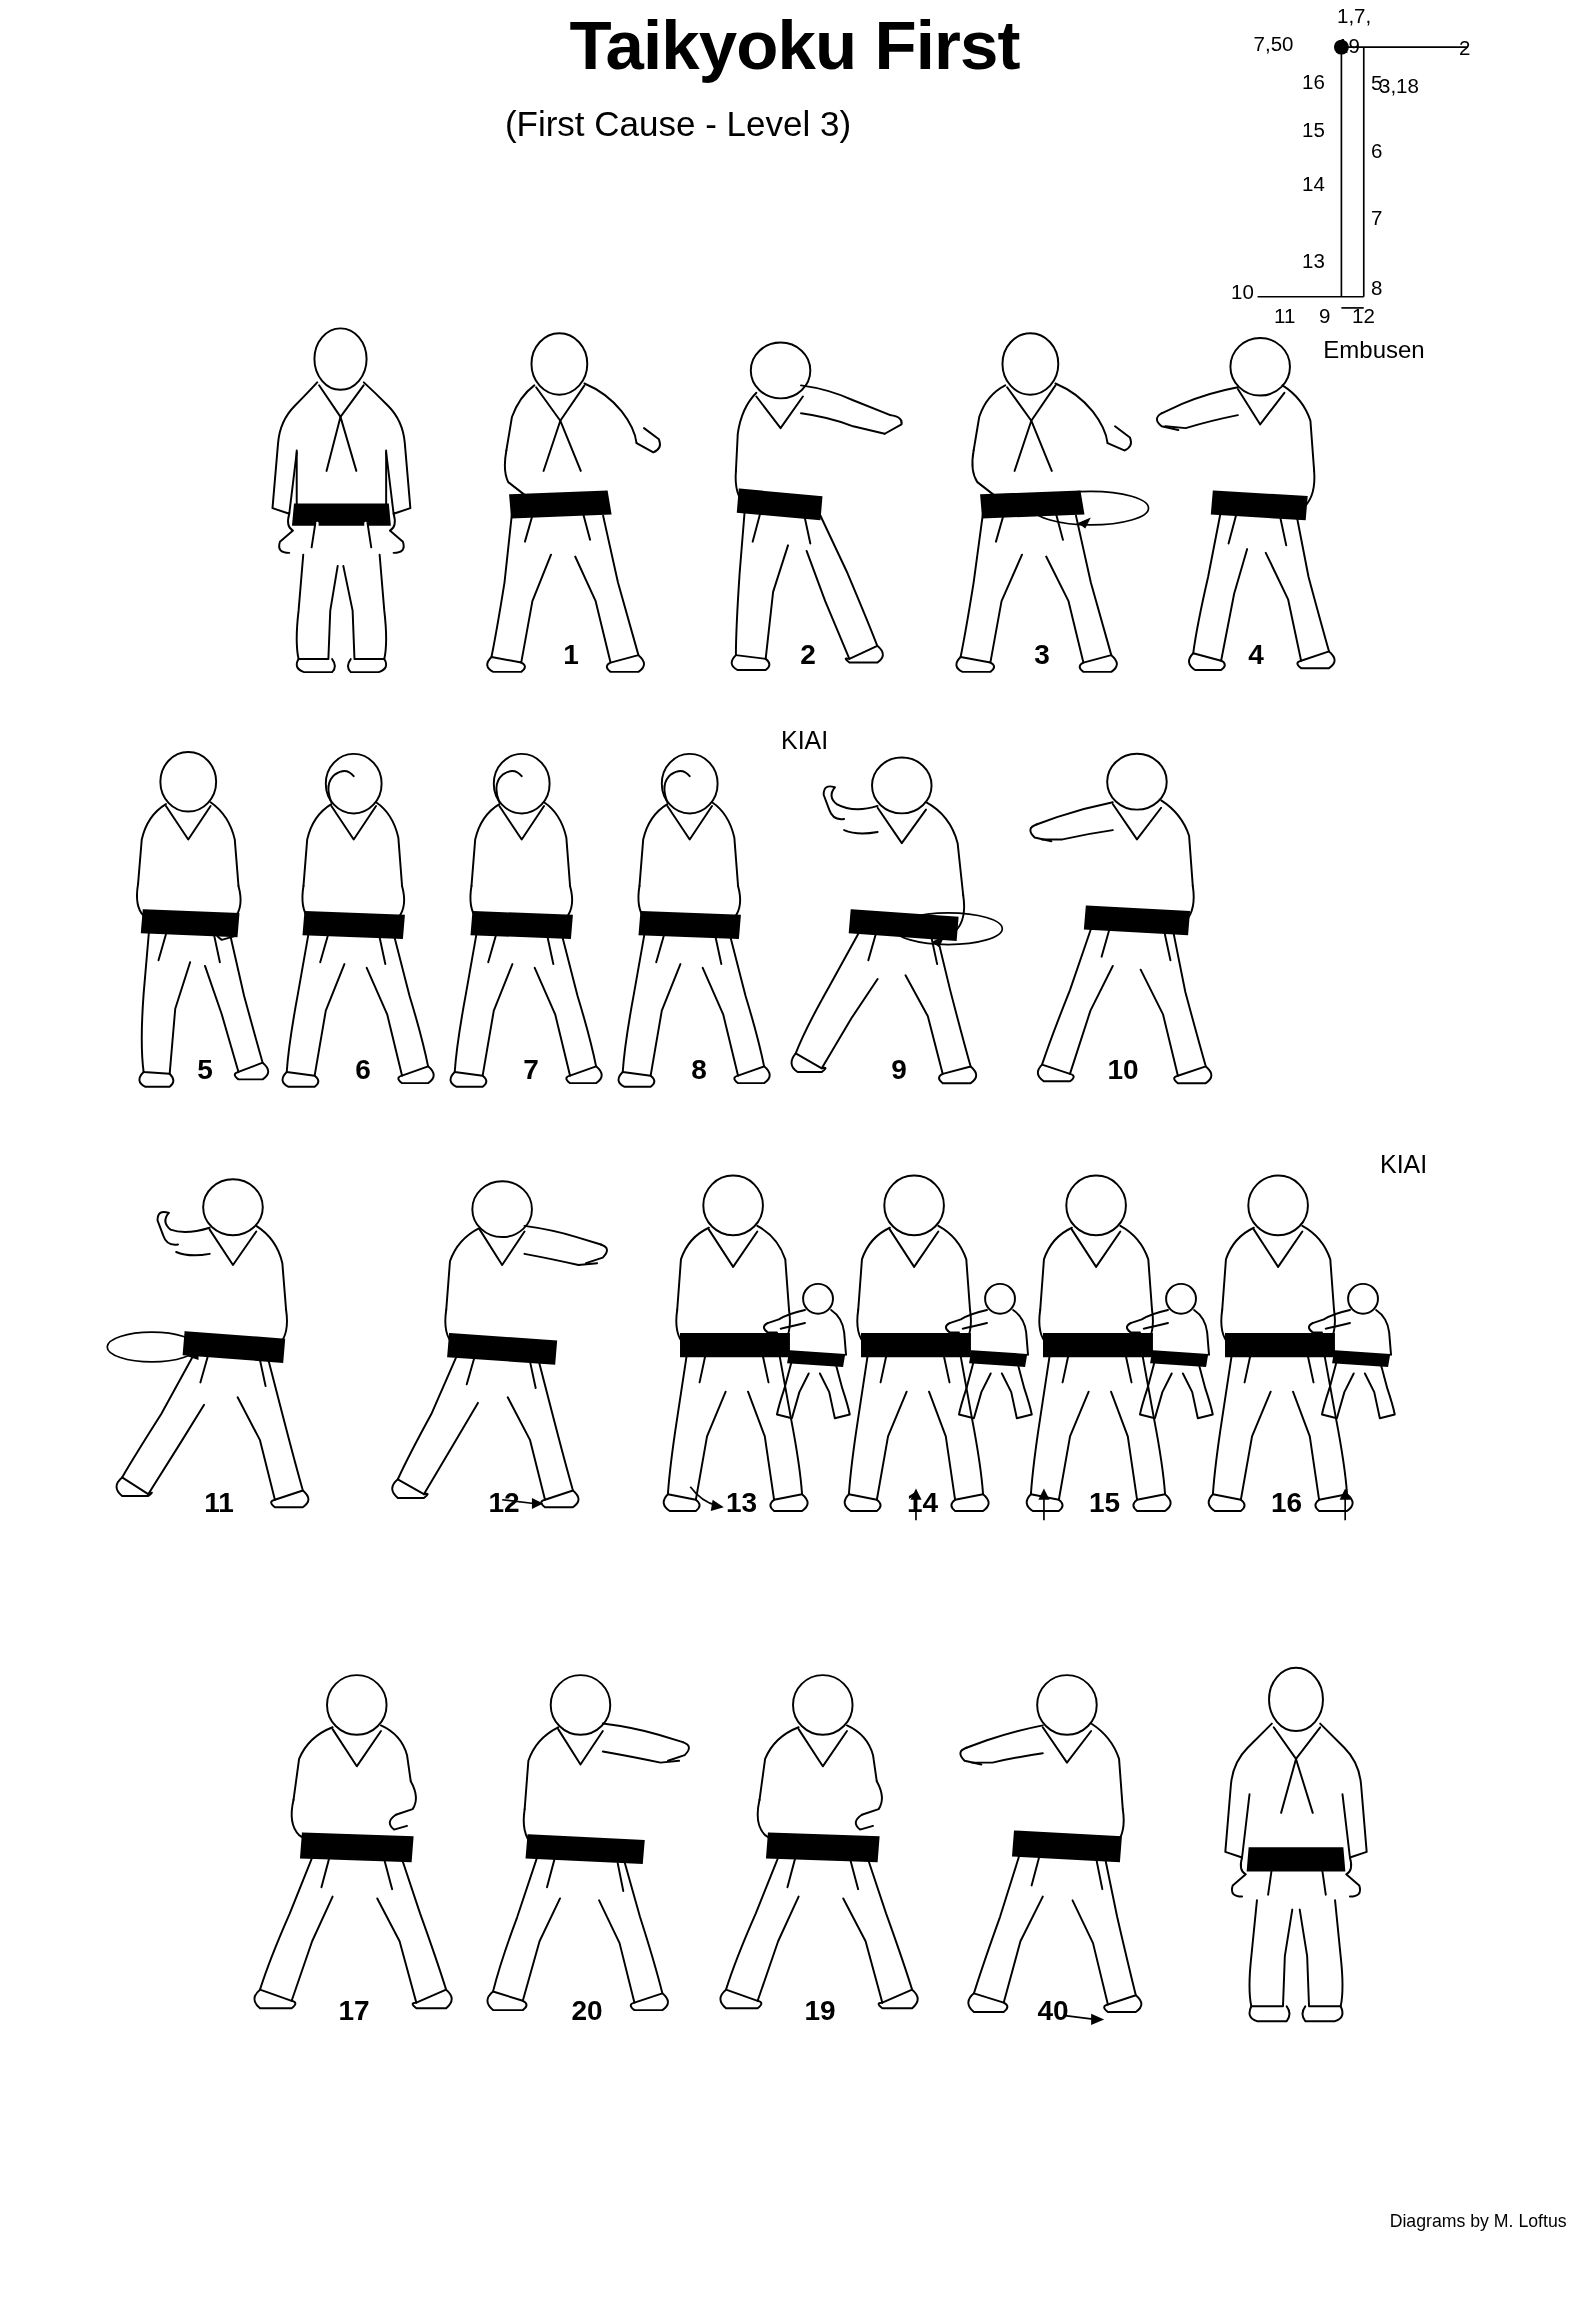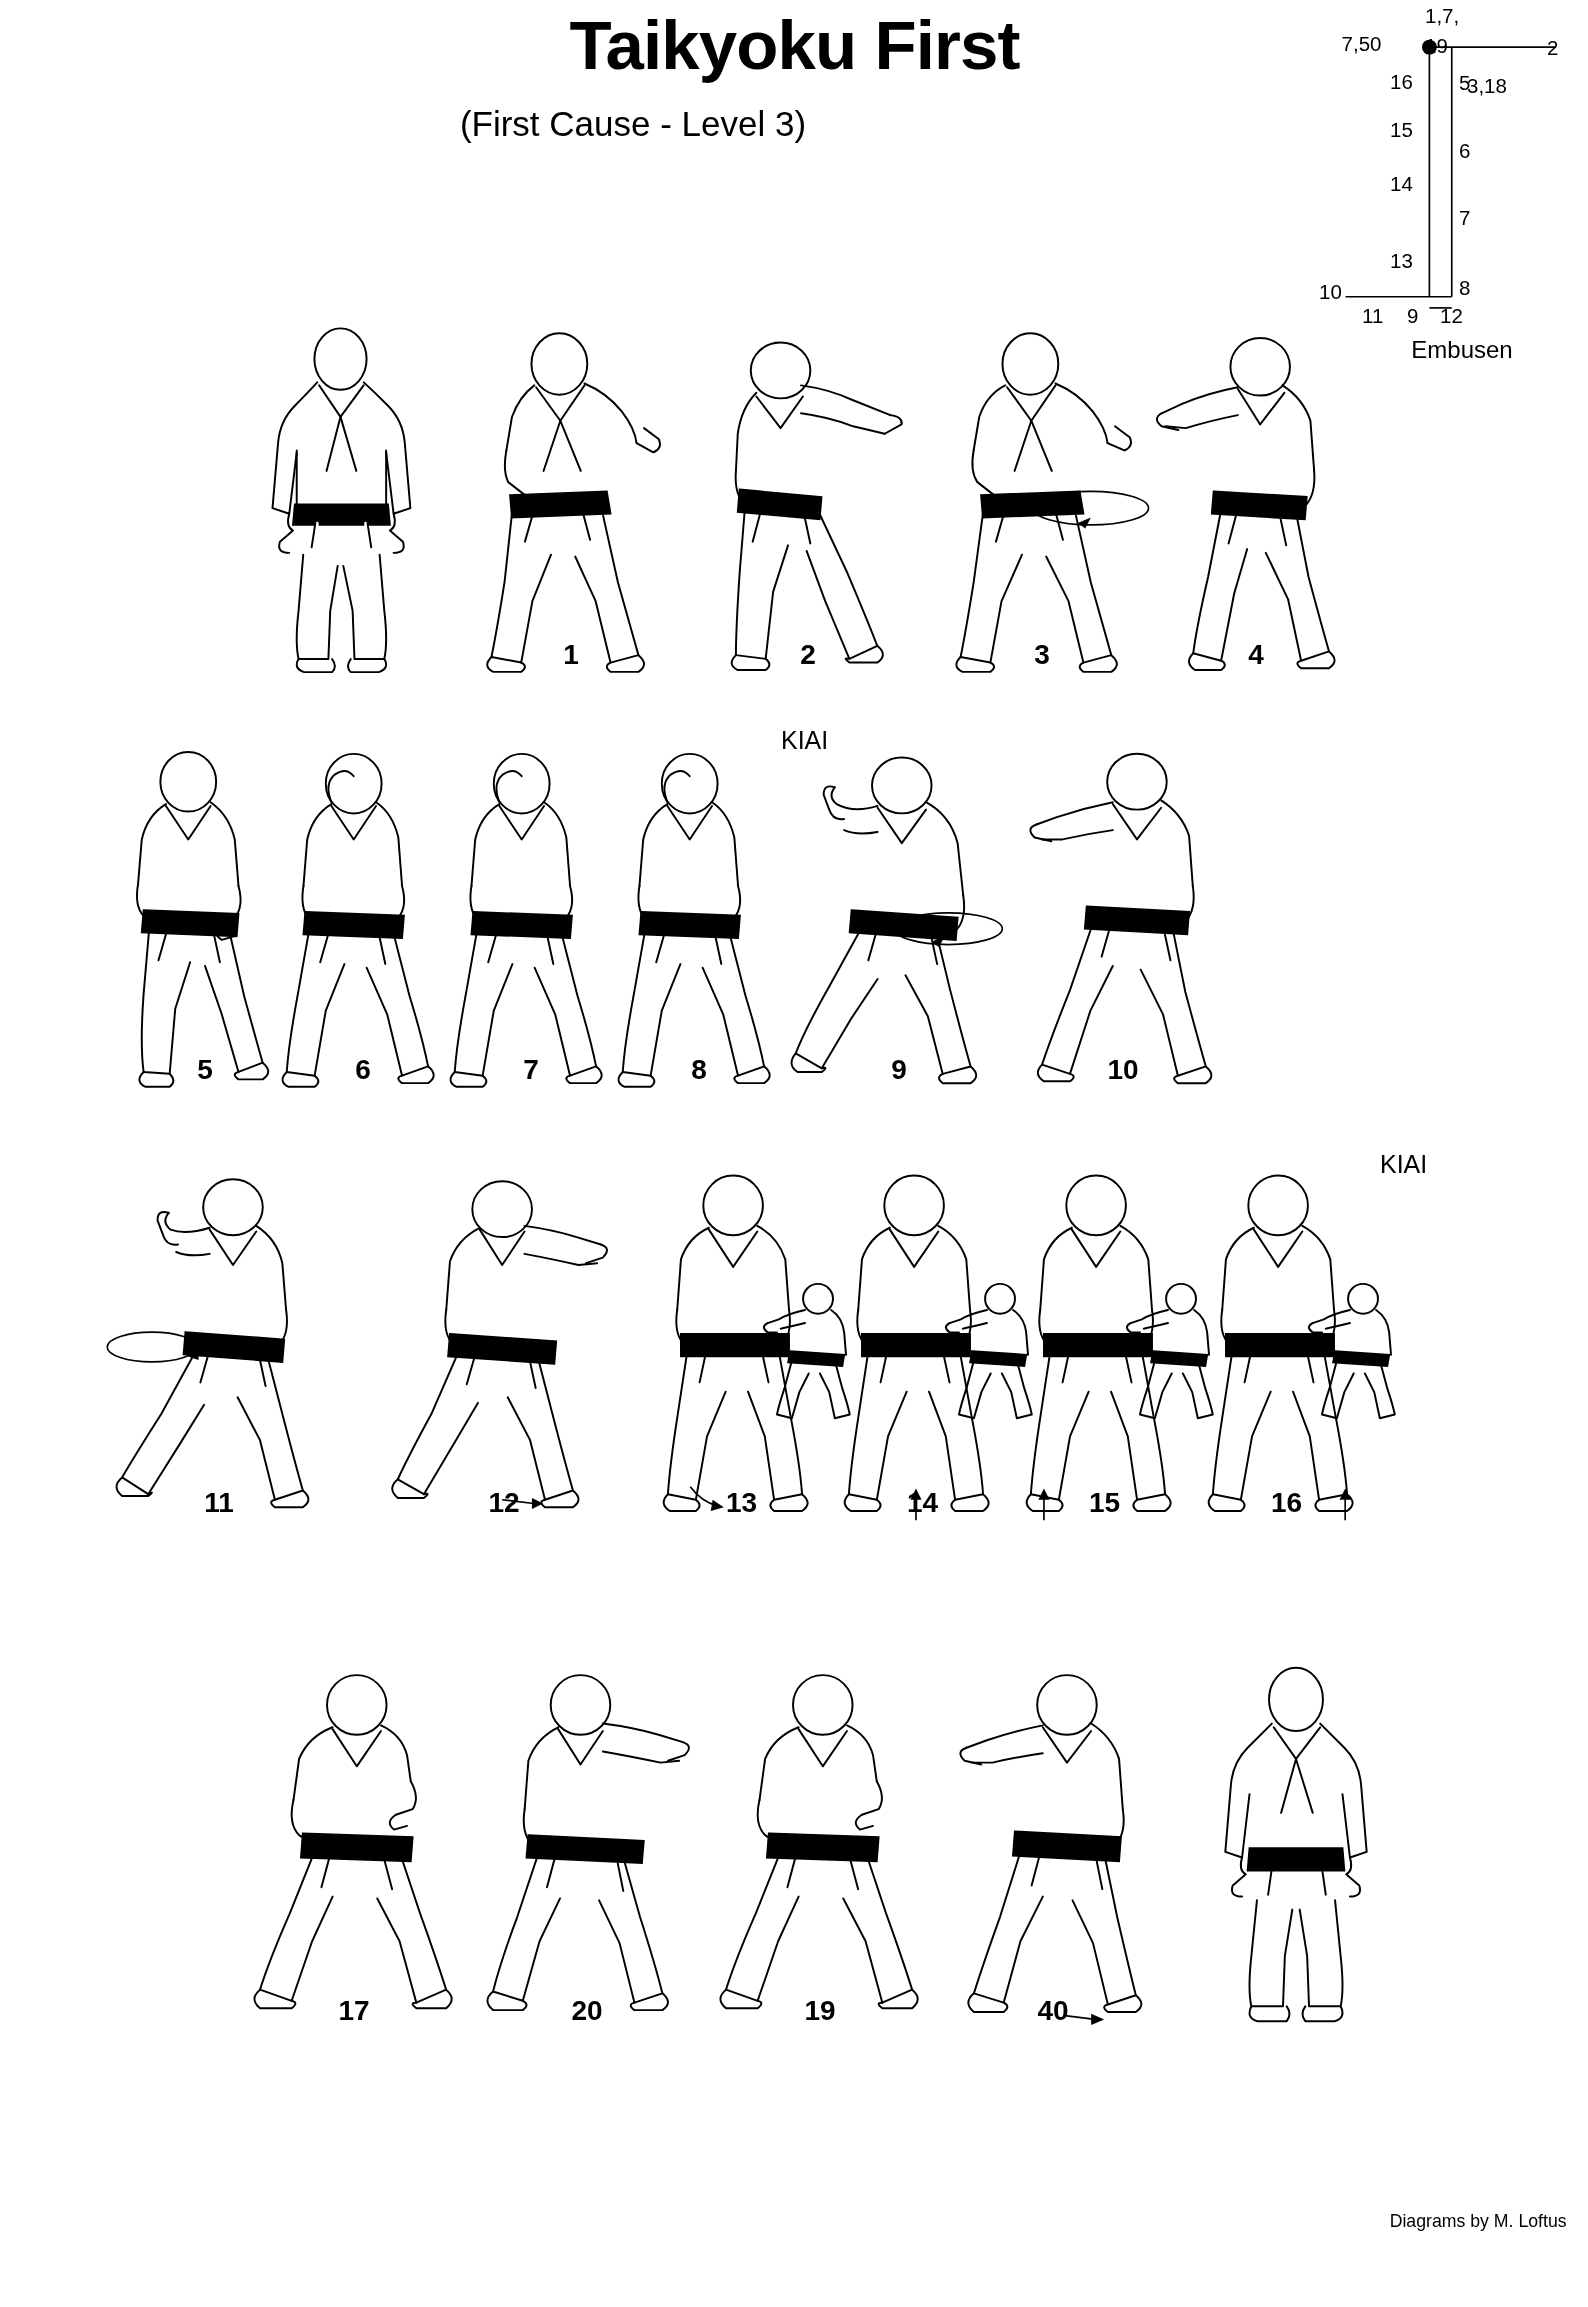--- a/index.html
+++ b/index.html
@@ -6,25 +6,25 @@
   body{width:1589px;height:2307px;position:relative;font-family:"Liberation Sans",sans-serif;color:#000;}
   .page{position:relative;width:1589px;height:2307px;overflow:hidden;}
 
   
   .title{
     position:absolute;left:0;top:5.6px;width:1589px;text-align:center;
     font-size:69px;font-weight:bold;letter-spacing:-0.9px;
   }
   .subtitle{
     position:absolute;left:0;top:104px;width:1266px;text-align:center;
-    font-size:35px;font-weight:normal;
+    font-size:35px;font-weight:normal;padding-left:45px;
   }
 
   
-  .embusen{position:absolute;left:1336px;top:7.5px;width:252px;height:336px;text-decoration:underline;}
+  .embusen{position:absolute;left:1248px;top:7.5px;width:252px;height:336px;text-decoration:underline;}
   .emb-label{
     position:absolute;left:0;top:328px;width:252px;text-align:center;
     font-size:24px;
   }
   .emb-num{position:absolute;font-size:20.5px;white-space:nowrap;}
 
   
   .row{position:absolute;left:0;width:1589px;}
   .fig{position:absolute;}
   .fig .num{

